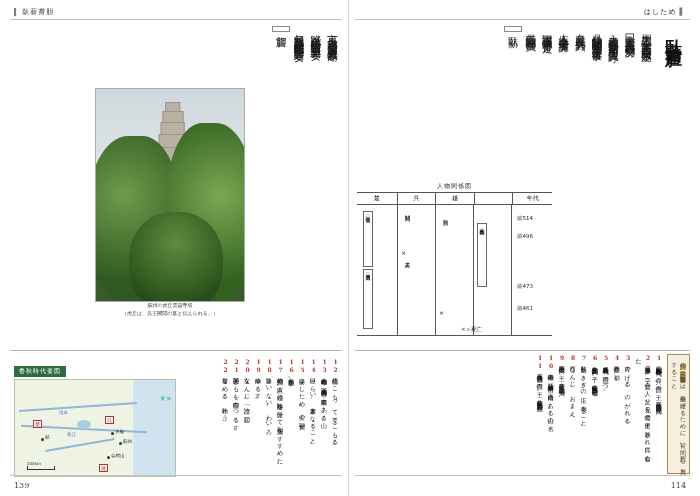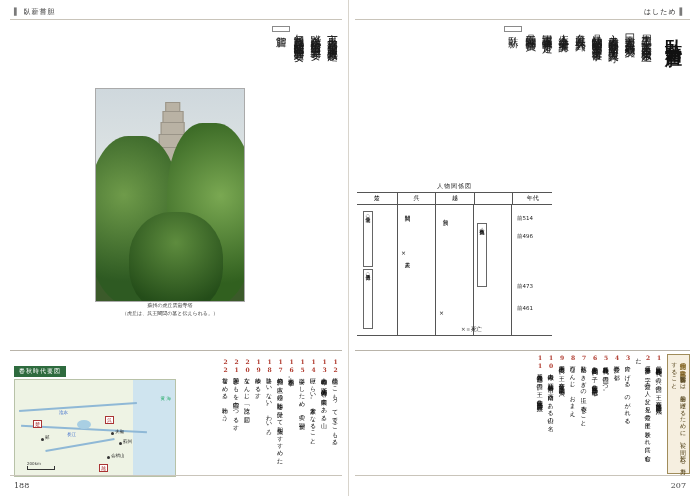--- a/index.html
+++ b/index.html
@@ -13,21 +13,21 @@
   .page{position:relative;height:496px;box-sizing:border-box;}
   .page.left{width:349px;border-right:1px solid #d8d4cc;}
   .page.right{width:351px;}
 
   
   .runhead{
     position:absolute;top:7px;font-size:7px;color:#333;
     letter-spacing:1px;white-space:nowrap;
   }
   .runhead .mark{display:inline-block;margin-right:3px;color:#7a7a7a;}
-  .left .runhead{left:14px;}
+  .left .runhead{left:14px;font-family:Liberation Mono, monospace;}
   .right .runhead{right:14px;}
   .rule-top{position:absolute;top:19px;height:1px;background:#c9c4ba;}
   .left .rule-top{left:10px;right:6px;}
   .right .rule-top{left:6px;right:10px;}
 
   
   .folio{position:absolute;bottom:6px;font-size:8px;color:#444;}
   .left .folio{left:14px;}
   .right .folio{right:14px;}
 
@@ -259,21 +259,21 @@
       <div class="lfcol"><span class="fnum">16</span><span>太宰</span><span>宰相。</span></div>
       <div class="lfcol"><span class="fnum">17</span><span>伯嚭</span><span>呉の大臣。越の賄賂を受けて和議をすすめた。</span></div>
       <div class="lfcol"><span class="fnum">18</span><span>賂</span><span>まいない。わいろ。</span></div>
       <div class="lfcol"><span class="fnum">19</span><span>赦</span><span>ゆるす。</span></div>
       <div class="lfcol"><span class="fnum">20</span><span>女</span><span>なんじ。「汝」に同じ。</span></div>
       <div class="lfcol"><span class="fnum">21</span><span>懸胆</span><span>きもを室内につるす。</span></div>
       <div class="lfcol"><span class="fnum">22</span><span>嘗</span><span>なめる。味わう。</span></div>
     </div>
 
     <div class="bottom-rule"></div>
-    <div class="folio">188</div>
+    <div class="folio">139</div>
   </div>
 
   <div class="page right">
     <div class="runhead">
       <span>はしため</span><span class="mark" style="margin-left:3px;margin-right:0;">▌</span>
     </div>
     <div class="rule-top"></div>
 
     <div class="r-title">
       <span>臥薪嘗胆</span>
@@ -341,16 +341,16 @@
       <div class="fcol"><span class="fnum">5</span><span>越</span><span>春秋時代の国の一つ。</span></div>
       <div class="fcol"><span class="fnum">6</span><span>夫差</span><span>呉王闔閭の子。在位前四九五〜前四七三年。</span></div>
       <div class="fcol"><span class="fnum">7</span><span>臥薪</span><span>たきぎの上に寝ること。</span></div>
       <div class="fcol"><span class="fnum">8</span><span>而</span><span>なんじ。おまえ。</span></div>
       <div class="fcol"><span class="fnum">9</span><span>周敬王</span><span>周の王。在位前五一九〜前四七六年。</span></div>
       <div class="fcol"><span class="fnum">10</span><span>夫椒</span><span>今の江蘇省蘇州市の西南にある山の名。</span></div>
       <div class="fcol"><span class="fnum">11</span><span>越王句践</span><span>越の国の王。在位前四九六〜前四六五年。</span></div>
     </div>
 
     <div class="bottom-rule" style="left:6px;right:10px;"></div>
-    <div class="folio">207</div>
+    <div class="folio">114</div>
   </div>
 
 </div>
 
 </body></html>

